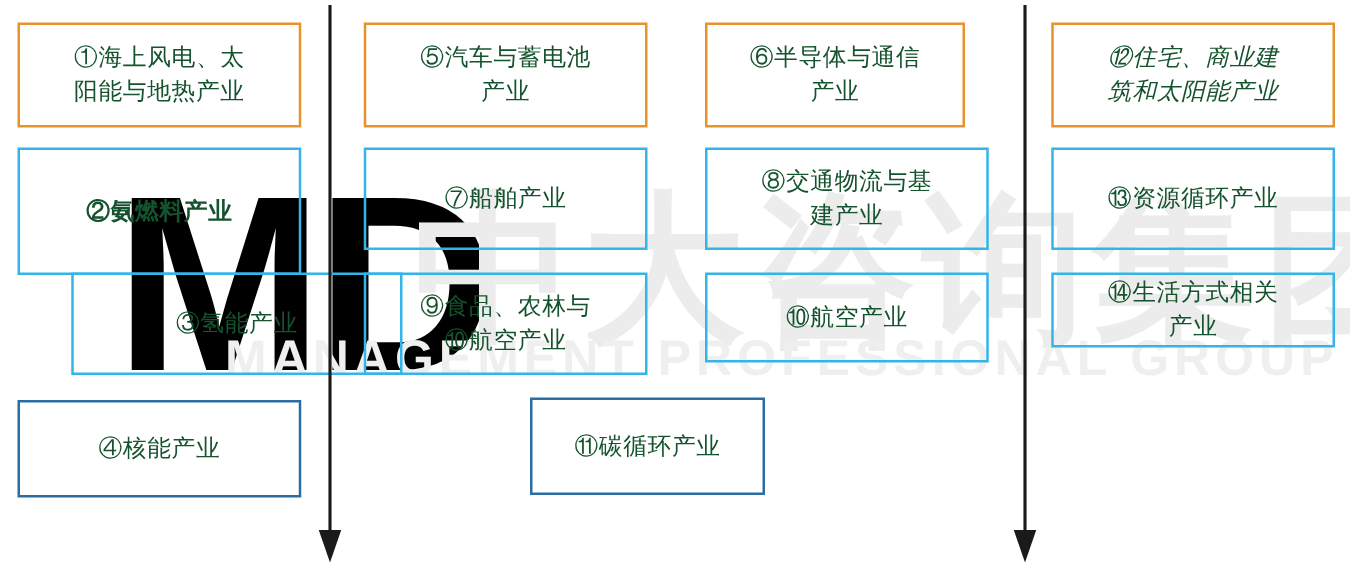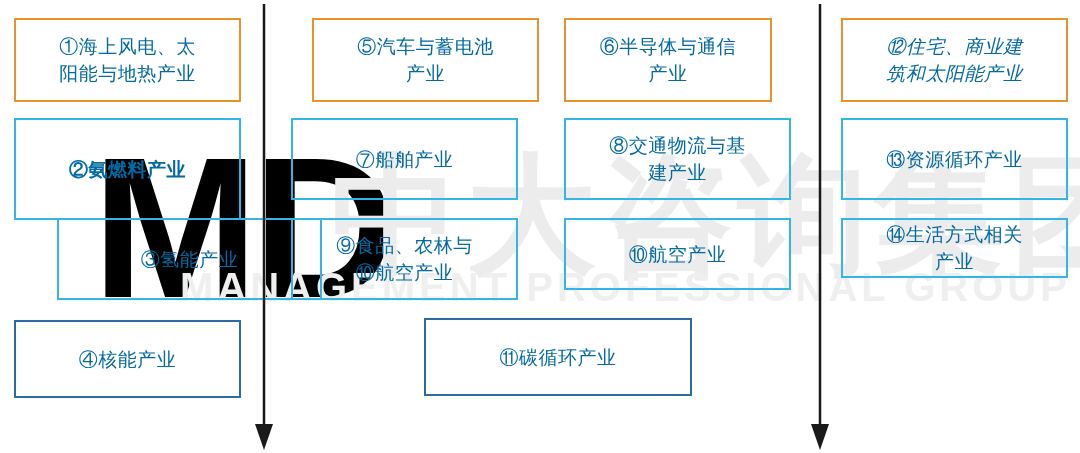--- a/index.html
+++ b/index.html
@@ -67,21 +67,21 @@
   
   .box {
     position: absolute;
     box-sizing: border-box;
     background: transparent;
     display: flex;
     align-items: center;
     justify-content: center;
     text-align: center;
     z-index: 2;
-    color: #0369a1;
+    color: #14532d;
     font-size: 19px;
     line-height: 27px;
     letter-spacing: 0.5px;
     font-family: "DejaVu Serif", "Liberation Serif", serif;
     font-weight: 500;
   }
   .box .txt {
     padding: 0 8px;
     white-space: pre-line;
   }
@@ -113,21 +113,21 @@
   <div class="box cyan" style="left:14px; top:118px; width:227px; height:102px;font-weight:bold;">
     <span class="txt">②氨燃料产业</span>
   </div>
   <div class="box cyan" style="left:14px; top:218px; width:265px; height:82px;margin-left:43px;">
     <span class="txt">③氢能产业</span>
   </div>
   <div class="box navy" style="left:14px; top:320px; width:227px; height:78px;">
     <span class="txt">④核能产业</span>
   </div>
 
-  <div class="box orange" style="left:291px; top:18px; width:227px; height:84px;margin-left:21px;">
+  <div class="box orange" style="left:291px; top:18px; width:227px; height:84px;">
     <span class="txt">⑤汽车与蓄电池
 产业</span>
   </div>
   <div class="box cyan" style="left:291px; top:118px; width:227px; height:82px;">
     <span class="txt">⑦船舶产业</span>
   </div>
   <div class="box cyan" style="left:291px; top:218px; width:227px; height:82px;">
     <span class="txt">⑨食品、农林与
 ⑩航空产业</span>
   </div>
@@ -149,21 +149,21 @@
 筑和太阳能产业</span>
   </div>
   <div class="box cyan" style="left:841px; top:118px; width:227px; height:82px;">
     <span class="txt">⑬资源循环产业</span>
   </div>
   <div class="box cyan" style="left:841px; top:218px; width:227px; height:60px;">
     <span class="txt">⑭生活方式相关
 产业</span>
   </div>
 
-  <div class="box navy" style="left:424px; top:318px; width:268px; height:78px;">
+  <div class="box navy" style="left:424px; top:318px; width:188px; height:78px;">
     <span class="txt">⑪碳循环产业</span>
   </div>
 
   <svg class="arrow" style="left:250px; top:4px;" width="28" height="446" viewBox="0 0 28 446">
     <line x1="14" y1="0" x2="14" y2="424" stroke="#1A1A1A" stroke-width="2.5"></line>
     <polygon points="14,446 5,420 23,420" fill="#1A1A1A"></polygon>
   </svg>
 
   <svg class="arrow" style="left:806px; top:4px;" width="28" height="446" viewBox="0 0 28 446">
     <line x1="14" y1="0" x2="14" y2="424" stroke="#1A1A1A" stroke-width="2.5"></line>

